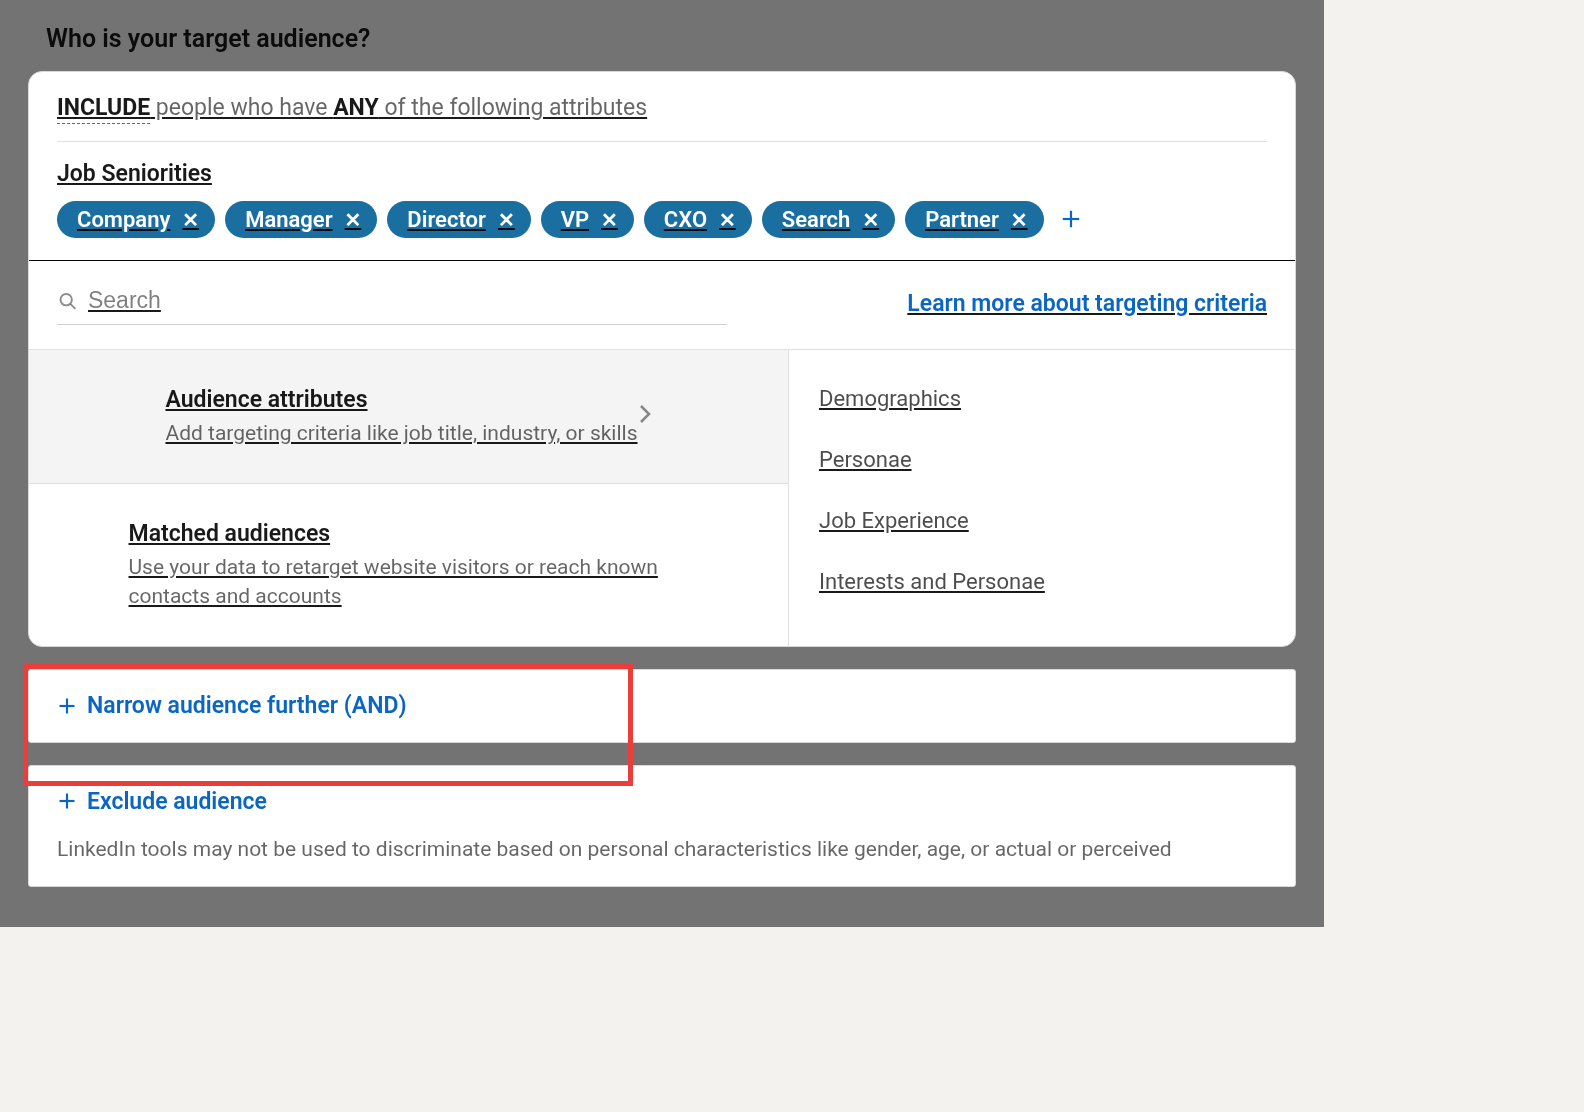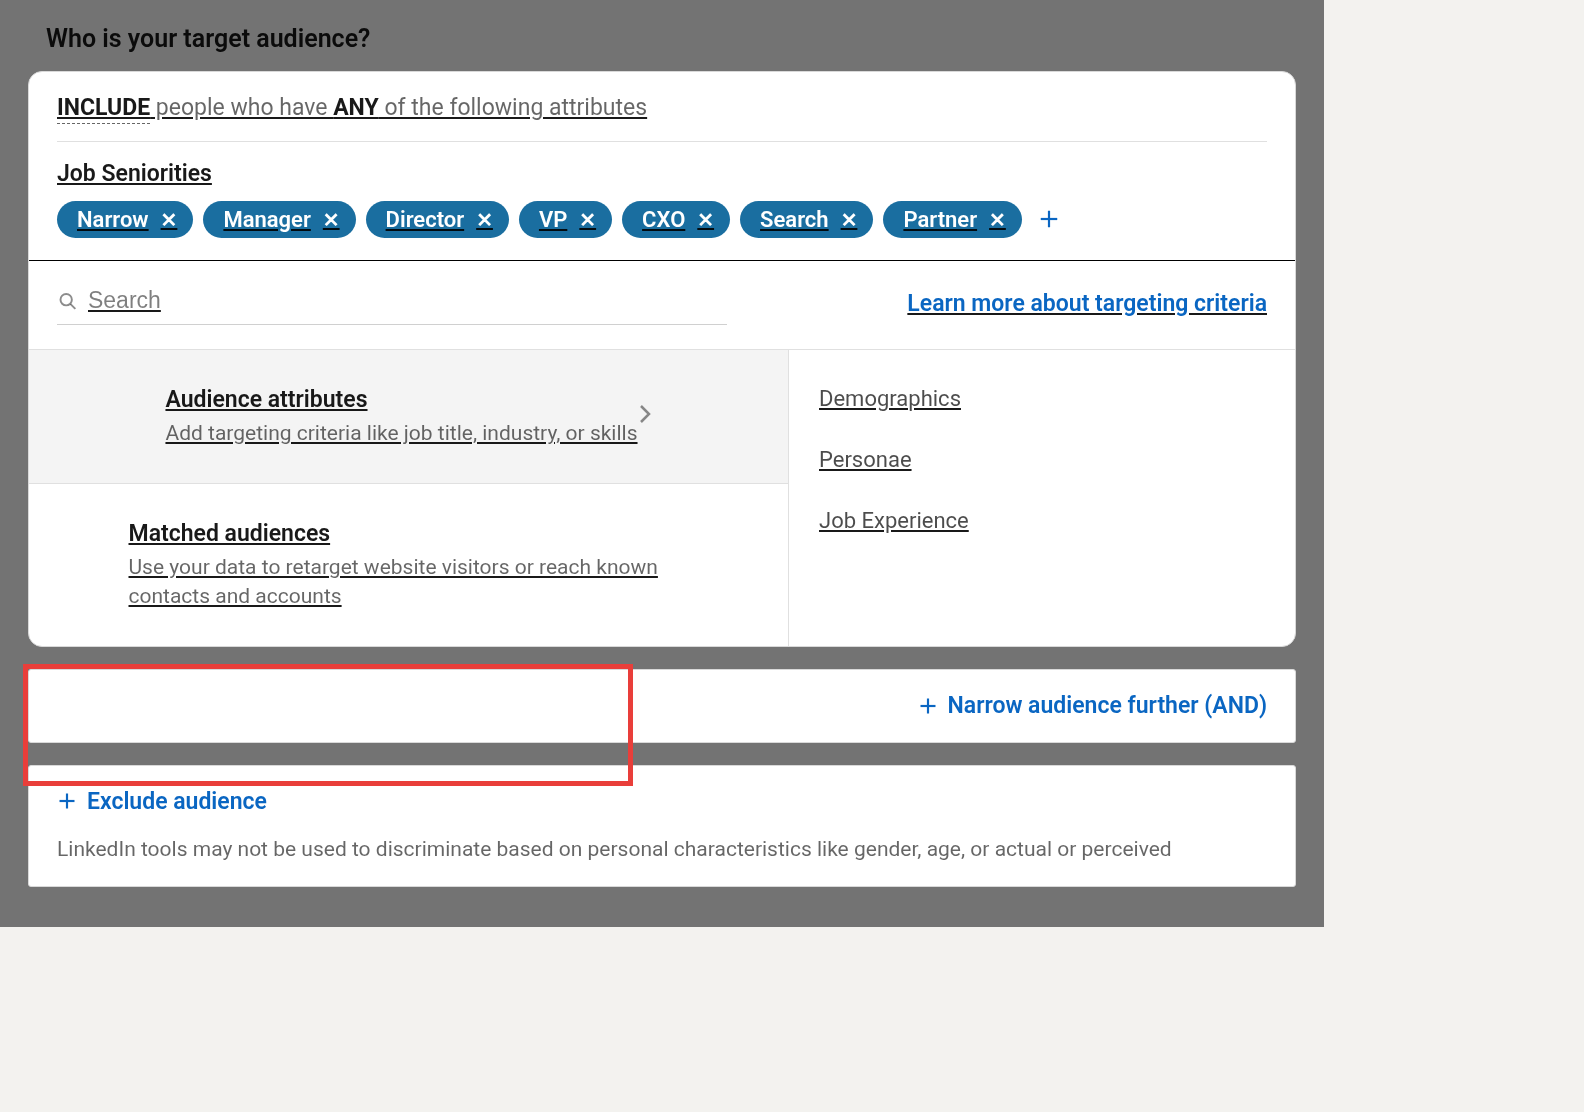--- a/index.html
+++ b/index.html
@@ -175,21 +175,20 @@
     display: inline-flex;
     align-items: center;
     gap: 10px;
     color: #0a66c2;
     font-size: 23px;
     font-weight: 600;
     cursor: pointer;
   }
   .narrow-card {
     position: relative;
-    text-align: right;
   }
   .red-box {
     position: absolute;
     top: -6px;
     left: -6px;
     width: 610px;
     height: 122px;
     border: 5px solid #e93e3a;
     pointer-events: none;
   }
@@ -208,21 +207,21 @@
 
   <div class="card">
     <div class="include-section">
       <div class="include-line">
         <span class="include-word">INCLUDE</span><span> people who have </span><span class="any-word">ANY</span><span> of the following attributes</span>
       </div>
       <hr class="divider">
       <div class="category-title">Job Seniorities</div>
       <div class="chips">
         <span class="chip">
-            <span>Narrow</span>
+            <span>Company</span>
             <span class="chip-x">✕</span>
           </span>
         <span class="chip">
             <span>Manager</span>
             <span class="chip-x">✕</span>
           </span>
         <span class="chip">
             <span>Director</span>
             <span class="chip-x">✕</span>
           </span>
@@ -279,20 +278,21 @@
           <div class="left-item-text">
             <div class="left-item-title">Matched audiences</div>
             <div class="left-item-desc">Use your data to retarget website visitors or reach known contacts and accounts</div>
           </div>
         </div>
       </div>
       <div class="right-col">
         <div class="right-item">Demographics</div>
         <div class="right-item">Personae</div>
         <div class="right-item">Job Experience</div>
+        <div class="right-item">Interests and Personae</div>
       </div>
     </div>
   </div>
 
   <div class="action-card narrow-card">
     <div class="red-box"></div>
     <span class="action-link">
       <svg width="20" height="20" viewBox="0 0 24 24" fill="none" stroke="#0a66c2" stroke-width="2.6">
           <line x1="12" y1="3" x2="12" y2="21"></line>
           <line x1="3" y1="12" x2="21" y2="12"></line>

